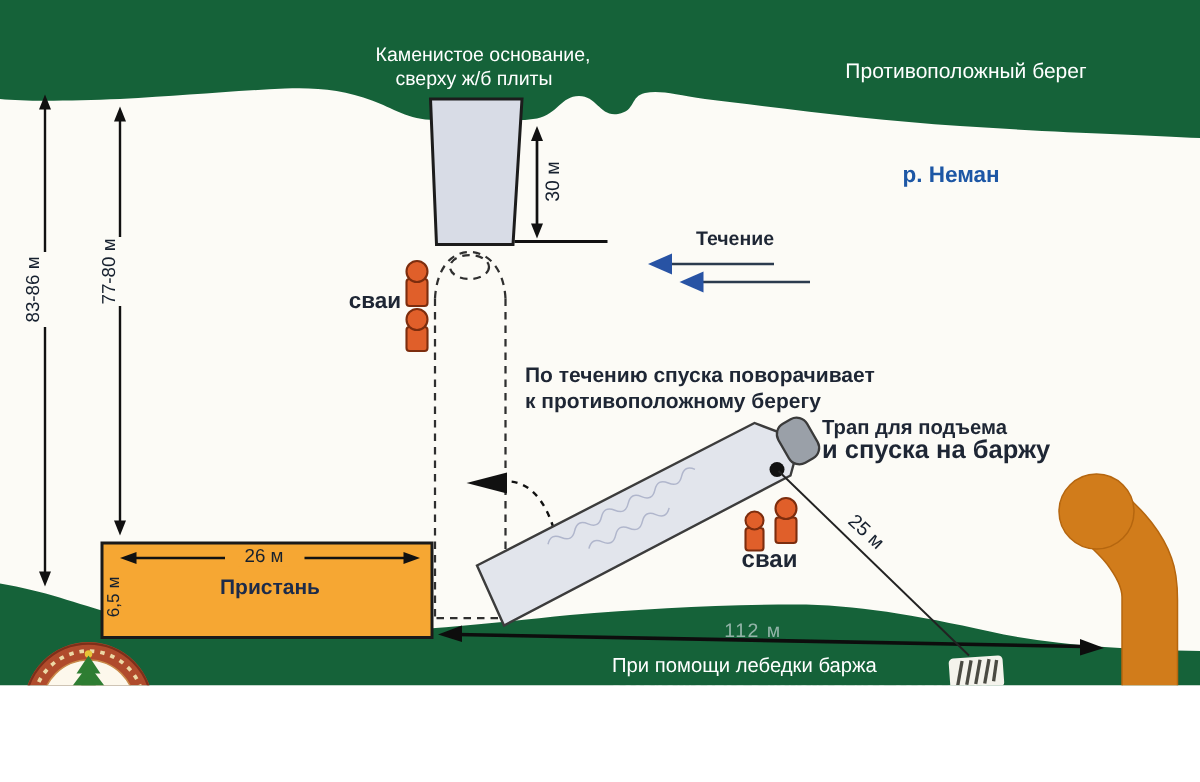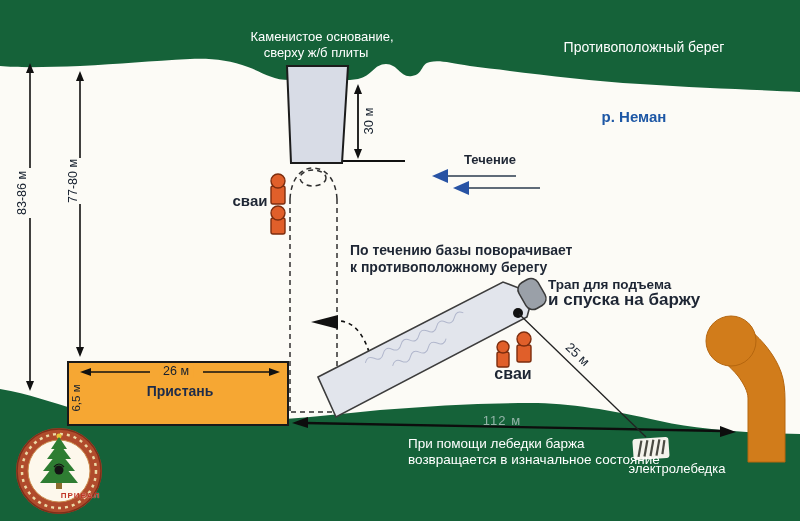--- a/index.html
+++ b/index.html
@@ -1,17 +1,17 @@
 <!DOCTYPE html>
 <html><head>
 <meta charset="utf-8">
 <style>
   html,body{margin:0;padding:0;background:#ffffff;}
   .stage{
-    position:relative;width:800px;height:521px;overflow:hidden;
+    position:relative;width:800px;height:457px;overflow:hidden;
     background:#fcfbf6;
     font-family:"Liberation Sans",sans-serif;
   }
   .stage svg{position:absolute;left:0;top:0;}
   .lbl{
     position:absolute;white-space:nowrap;
     transform:translate(-50%,-50%);
     color:#1e2634;font-size:14px;line-height:1.15;
   }
   .lbl-left{transform:translateY(-50%);}            
@@ -171,21 +171,21 @@
 
   <div class="lbl semib" style="left:490px;top:160px;font-size:13px;">Течение</div>
 
   <div class="lbl dim rot90" style="left:22px;top:193px;">83-86 м</div>
   <div class="lbl dim rot90" style="left:73px;top:181px;">77-80 м</div>
   <div class="lbl dim rot90" style="left:369px;top:121px;font-size:13px;">30 м</div>
 
   <div class="lbl bold" style="left:250px;top:201px;font-size:15px;">сваи</div>
   <div class="lbl bold" style="left:513px;top:374px;font-size:16px;">сваи</div>
 
-  <div class="lbl lbl-left semib" style="left:350px;top:250px;">По течению базы поворачивает</div>
+  <div class="lbl lbl-left semib" style="left:350px;top:250px;">По течению спуска поворачивает</div>
   <div class="lbl lbl-left semib" style="left:350px;top:267px;">к противоположному берегу</div>
 
   <div class="lbl lbl-left semib" style="left:548px;top:285px;font-size:13.5px;">Трап для подъема</div>
   <div class="lbl lbl-left semib" style="left:548px;top:300px;font-size:17px;">и спуска на баржу</div>
 
   <div class="lbl dim" style="left:176px;top:371px;background:#f6a733;padding:0 4px;">26 м</div>
   <div class="lbl dim rot90" style="left:77px;top:398px;font-size:11.5px;">6,5 м</div>
   <div class="lbl semib" style="left:180px;top:391px;color:#1c2b4a;">Пристань</div>
 
   <div class="lbl dim" style="left:577px;top:355px;transform:translate(-50%,-50%) rotate(43deg);font-size:13px;">25 м</div>

